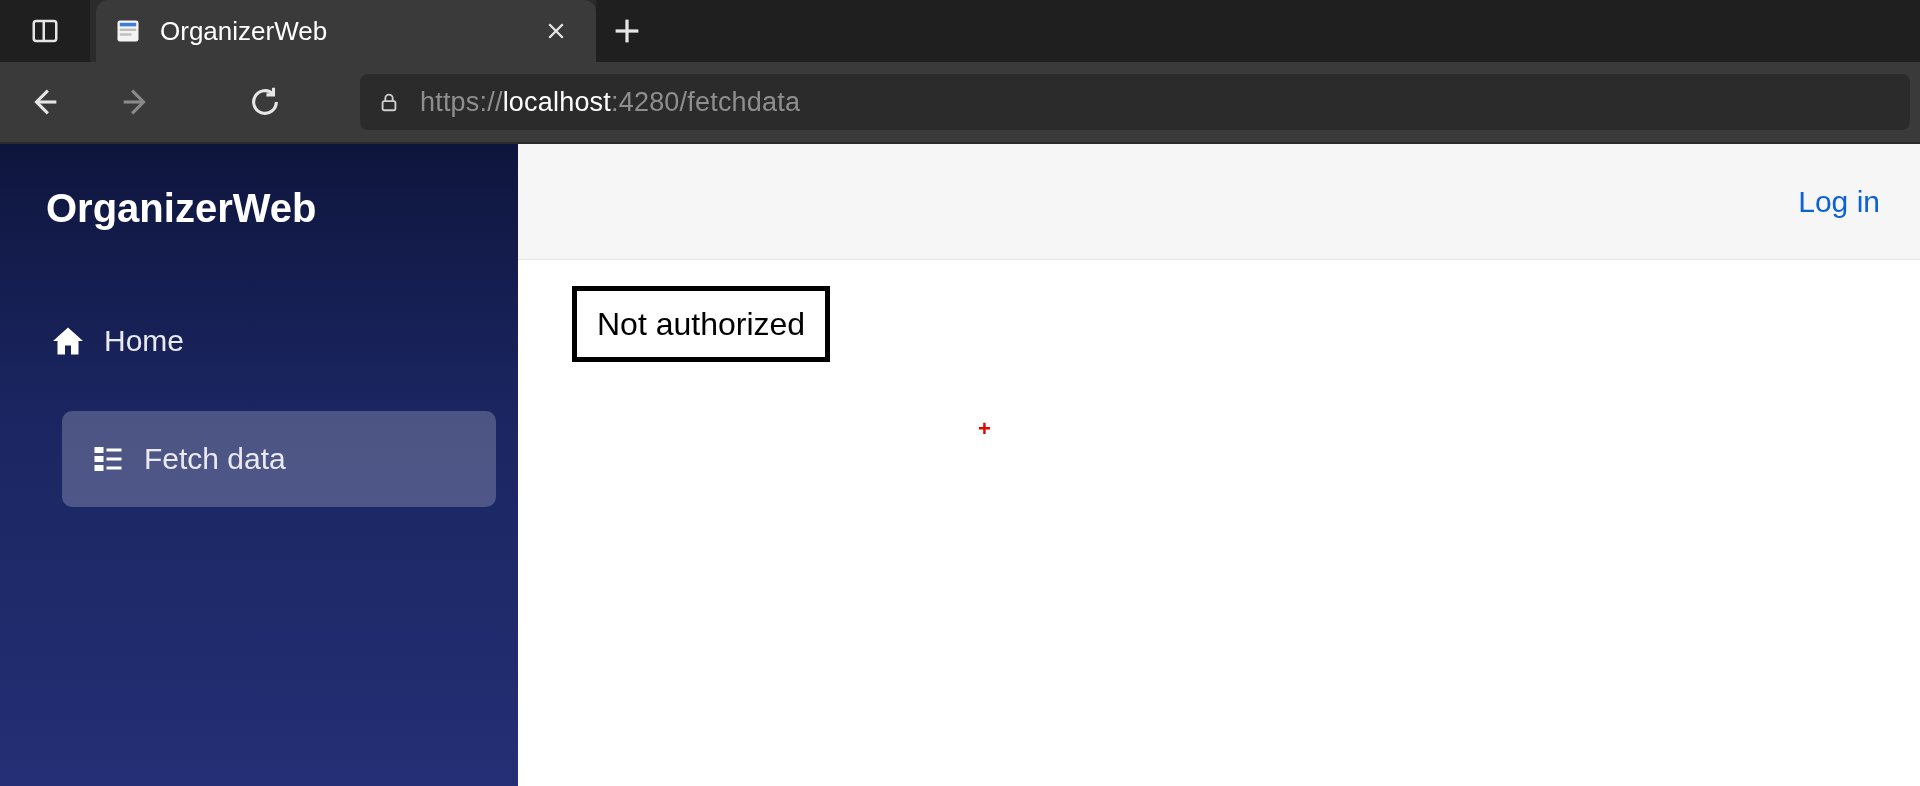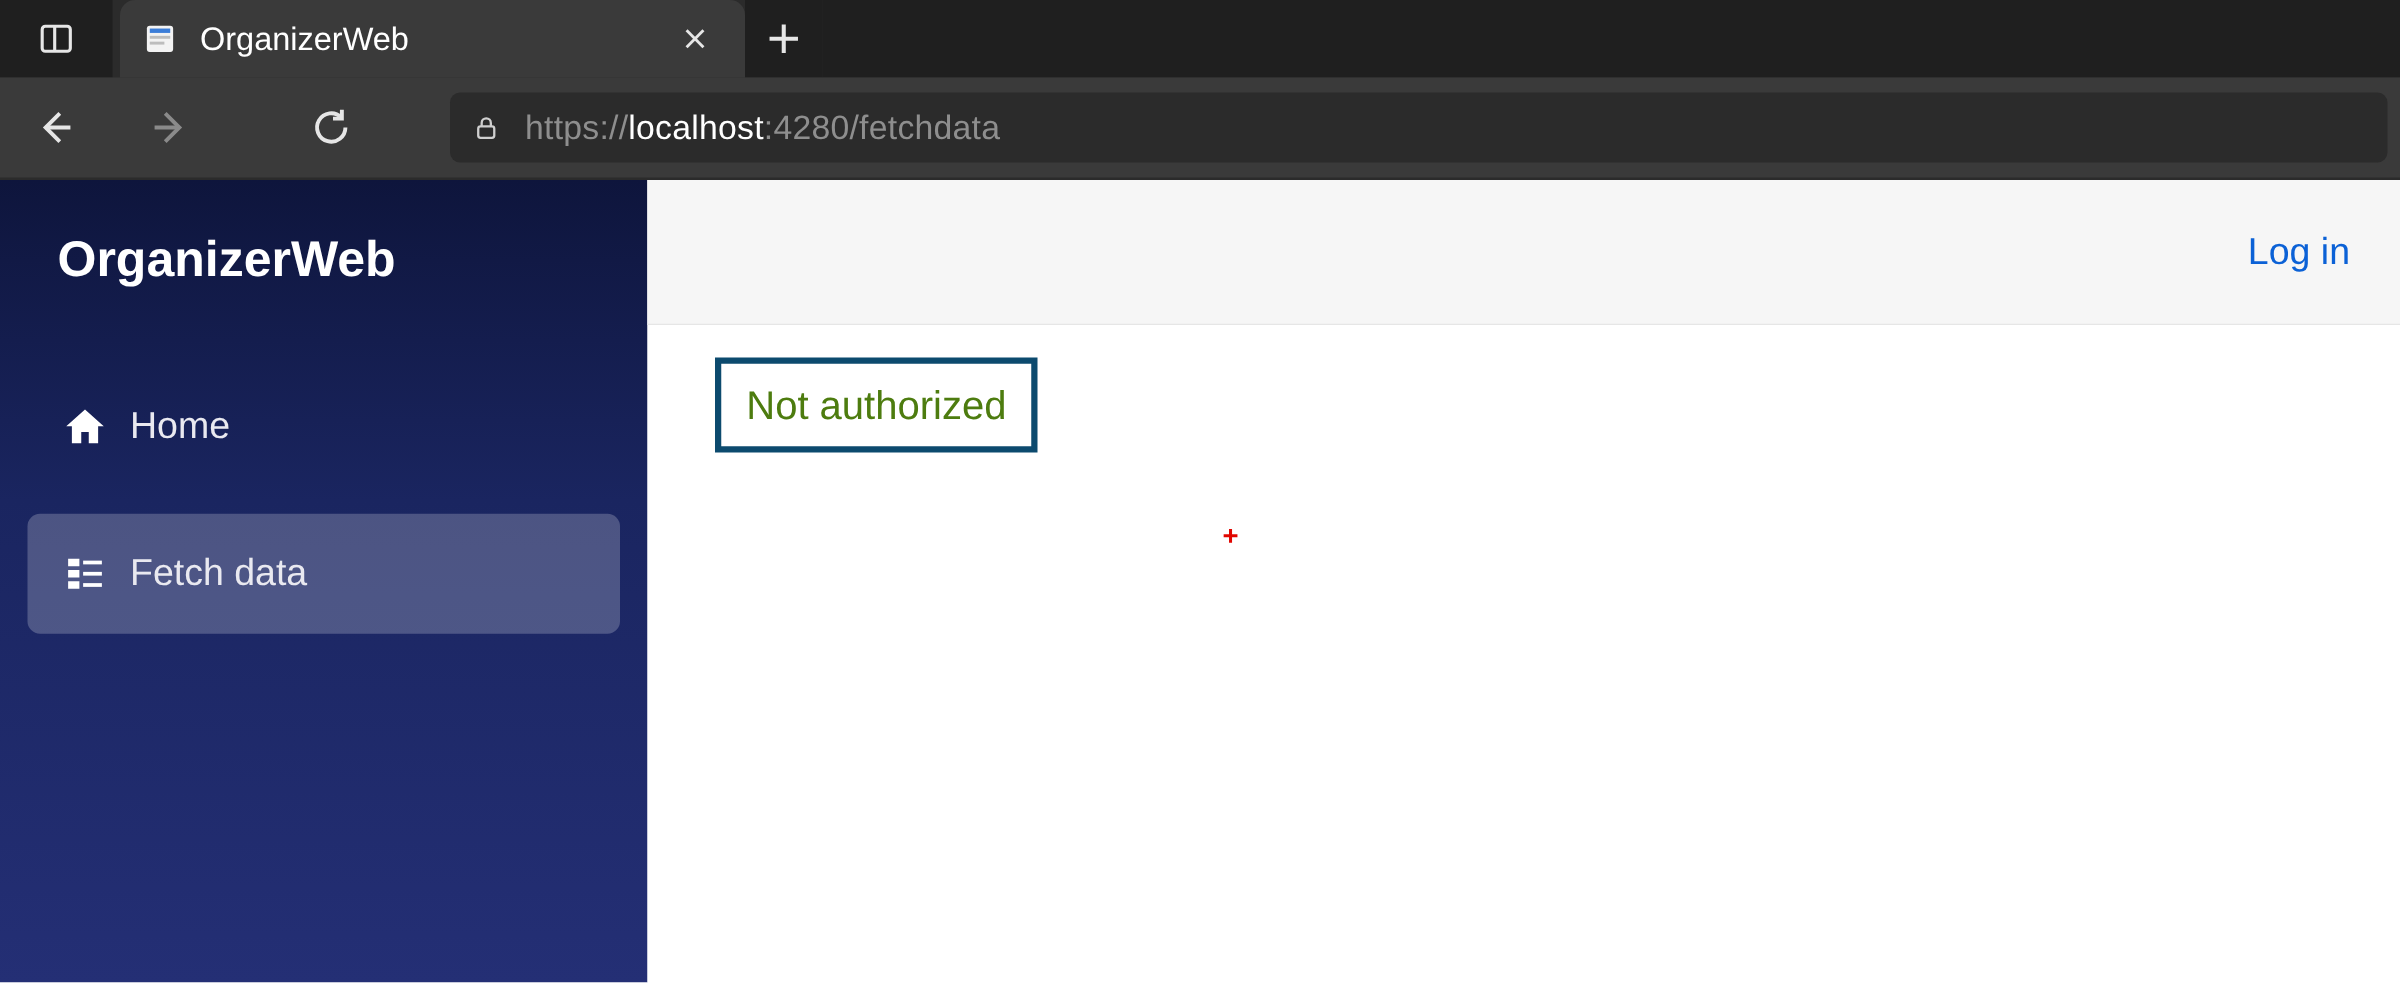--- a/index.html
+++ b/index.html
@@ -33,30 +33,30 @@
     .url { font-size: 27px; color: #8e8e8e; letter-spacing: 0.2px; }
     .url .host-seg { color: #ffffff; }
 
     
     .app { display: flex; height: calc(786px - 144px); width: 100%; }
 
     .sidebar { width: 518px; background: linear-gradient(180deg, #0e153c 0%, #1a2560 40%, #242f75 100%); color: #ffffff; display: flex; flex-direction: column; padding-top: 22px; }
     .brand { padding: 20px 46px 50px 46px; font-size: 40px; font-weight: 600; color: #ffffff; }
     .nav { display: flex; flex-direction: column; gap: 22px; padding: 12px 22px 0 22px; }
     .nav-item { display: flex; align-items: center; gap: 16px; height: 96px; padding: 0 26px; border-radius: 10px; color: #e9e9f0; font-size: 30px; cursor: pointer; }
-    .nav-item.active { background: rgba(255,255,255,0.22); }
+    .nav-item.active { background: rgba(255,255,255,0.22); margin-left: 40px; }
     .nav-item .ico { width: 40px; height: 40px; display: inline-flex; align-items: center; justify-content: center; color: #ffffff; }
     .nav-item .ico svg { width: 36px; height: 36px; fill: #ffffff; }
 
     .main { flex: 1; background: #ffffff; display: flex; flex-direction: column; position: relative; }
     .topbar { height: 116px; background: #f6f6f6; border-bottom: 1px solid #e6e6e6; display: flex; align-items: center; justify-content: flex-end; padding: 0 40px 0 54px; text-align: right; }
     .login-link { color: #0b61d6; font-size: 30px; text-decoration: none; cursor: pointer; }
 
     .content { flex: 1; position: relative; padding: 26px 54px; }
-    .auth-box { display: inline-block; border: 5px solid #0c4a6e; padding: 14px 20px; color: #4d7c0f; font-size: 32px; line-height: 38px; background: #ffffff; }
+    .auth-box { display: inline-block; border: 5px solid #000000; padding: 14px 20px; color: #000000; font-size: 32px; line-height: 38px; background: #ffffff; }
 
     .red-plus { position: absolute; left: 460px; top: 156px; color: #e10600; font-size: 22px; font-weight: 700; user-select: none; }
   </style>
 </head>
 <body>
 
 <div class="browser-chrome">
   <div class="tab-strip">
     <div class="window-controls">
       <svg viewBox="0 0 24 24">

